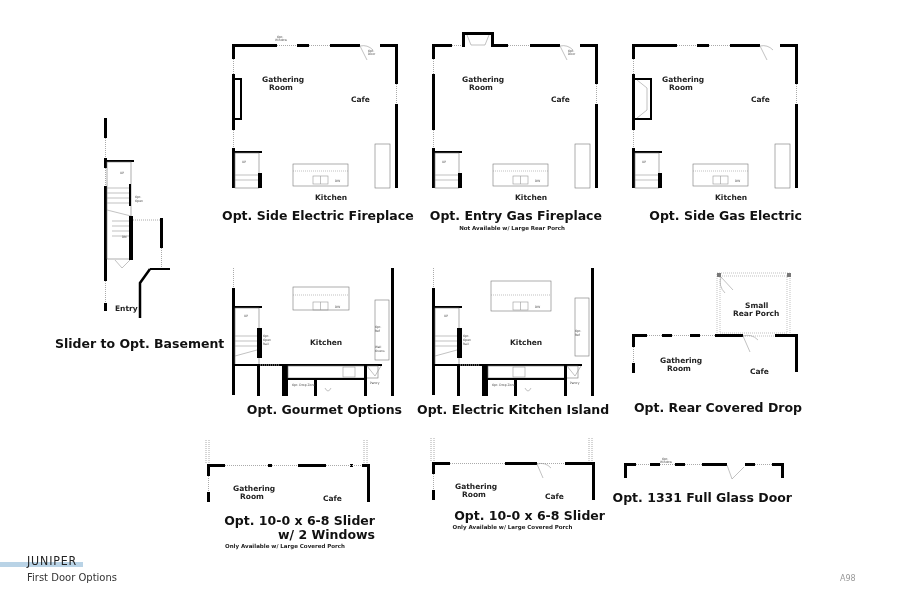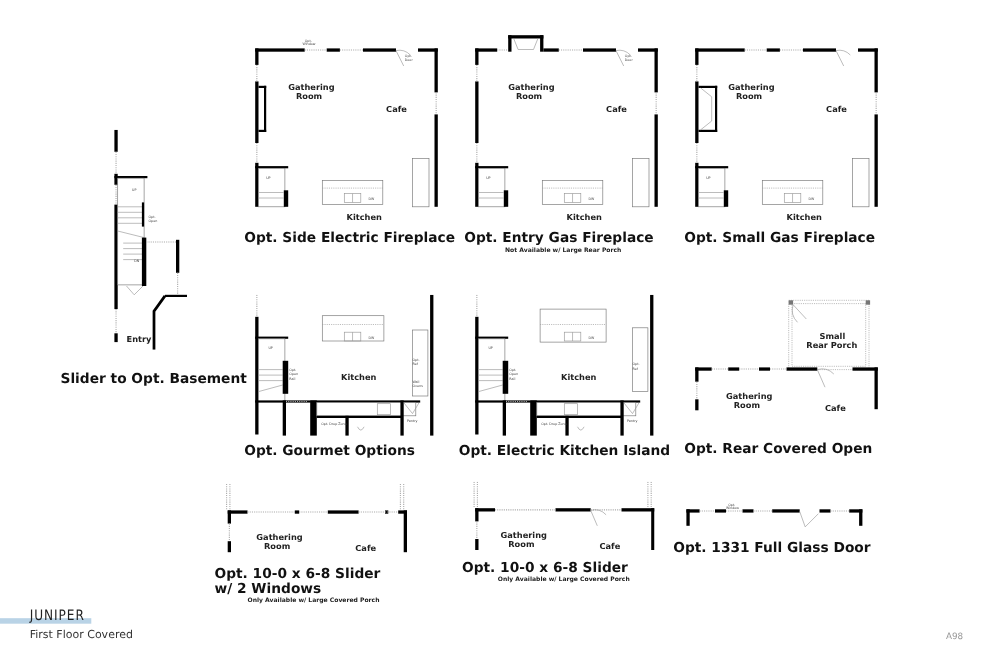--- a/index.html
+++ b/index.html
@@ -1,29 +1,29 @@
 <!DOCTYPE html>
 <html><head>
 <meta charset="utf-8">
 <style>
   html, body { margin: 0; padding: 0; background: #ffffff; }
   body { width: 900px; height: 600px; position: relative; overflow: hidden; font-family: "DejaVu Sans", sans-serif; color: #111; }
   .abs { position: absolute; }
-  .caption { position: absolute; font-weight: bold; font-size: 12.5px; text-align: left; color: #111; white-space: nowrap; }
+  .caption { position: absolute; font-weight: bold; font-size: 12.5px; text-align: right; color: #111; white-space: nowrap; }
   .subcap { position: absolute; font-weight: bold; font-size: 5.5px; text-align: center; color: #222; white-space: nowrap; }
   .room { font-family: "DejaVu Sans", sans-serif; font-weight: bold; font-size: 7.5px; fill: #222; }
   .tiny { font-family: "DejaVu Sans", sans-serif; font-size: 3px; fill: #444; }
   .wall { fill: #000; }
   .win { stroke: #aaa; stroke-width: 1; fill: none; stroke-dasharray: 1 1; }
   .thin { stroke: #999; stroke-width: 0.6; fill: none; }
   .thin2 { stroke: #777; stroke-width: 0.6; fill: #fff; }
   .brand { position: absolute; left: 27px; top: 553px; font-family: "DejaVu Sans", sans-serif; font-size: 13px; letter-spacing: 1px; color: #222; transform: scaleX(0.85); transform-origin: left; }
   .brand-bar { position: absolute; left: 0; top: 562px; width: 83px; height: 5px; background: #b9d3e6; }
   .subtitle { position: absolute; left: 27px; top: 572px; font-family: "DejaVu Sans", sans-serif; font-size: 10px; color: #333; }
-  .pageno { position: absolute; left: 860px; top: 574px; font-family: "DejaVu Sans", sans-serif; font-size: 8px; color: #999; text-align: right; }
+  .pageno { position: absolute; left: 840px; top: 574px; font-family: "DejaVu Sans", sans-serif; font-size: 8px; color: #999; text-align: right; }
 </style>
 </head>
 <body>
 
 <svg class="abs" style="left:225px;top:30px" width="180" height="170" viewBox="0 0 180 170">
 
   <rect class="wall" x="7" y="14" width="45" height="3"></rect>
   <rect class="wall" x="72" y="14" width="12" height="3"></rect>
   <rect class="wall" x="105" y="14" width="30" height="3"></rect>
   <rect class="wall" x="155" y="14" width="18" height="3"></rect>
@@ -143,21 +143,21 @@
   <line class="thin" x1="68" y1="141" x2="123" y2="141" style="stroke-dasharray:1 1"></line>
   <rect class="thin" x="88" y="146" width="15" height="8"></rect>
   <line class="thin" x1="95.5" y1="146" x2="95.5" y2="154"></line>
   <text class="tiny" x="110" y="152">DW</text>
   <rect class="thin2" x="150" y="114" width="15" height="44"></rect>
   <text class="room" x="37" y="52">Gathering</text>
   <text class="room" x="44" y="60">Room</text>
   <text class="room" x="126" y="72">Cafe</text>
   <text class="room" x="90" y="170">Kitchen</text>
 </svg>
-<div class="caption" style="left:622px;top:208px;width:180px">Opt. Small Gas Fireplace</div>
+<div class="caption" style="left:622px;top:208px;width:180px">Opt. Side Gas Electric</div>
 
 <svg class="abs" style="left:90px;top:118px" width="90" height="200" viewBox="0 0 90 200">
   <rect class="wall" x="14" y="0" width="3" height="20"></rect>
   <line class="win" x1="15.5" y1="20" x2="15.5" y2="40"></line>
   <rect class="wall" x="14" y="40" width="3" height="10"></rect>
   <rect class="wall" x="14" y="42" width="30" height="2"></rect>
   <line class="win" x1="15.5" y1="50" x2="15.5" y2="68"></line>
   <rect class="wall" x="14" y="68" width="3" height="95"></rect>
   <line class="win" x1="15.5" y1="163" x2="15.5" y2="185"></line>
   <rect class="wall" x="14" y="185" width="3" height="8"></rect>
@@ -289,21 +289,21 @@
   <line class="win" x1="75" y1="67.5" x2="90" y2="67.5"></line>
   <path class="thin" d="M118 68 L125 84 M118 68 A15 15 0 0 1 133 72"></path>
   <rect class="wall" x="7" y="66" width="3" height="13"></rect>
   <line class="win" x1="8.5" y1="79" x2="8.5" y2="95"></line>
   <rect class="wall" x="7" y="95" width="3" height="10"></rect>
   <rect class="wall" x="170" y="66" width="3" height="38"></rect>
   <text class="room" x="35" y="95">Gathering</text>
   <text class="room" x="42" y="103">Room</text>
   <text class="room" x="125" y="106">Cafe</text>
 </svg>
-<div class="caption" style="left:622px;top:400px;width:180px">Opt. Rear Covered Open</div>
+<div class="caption" style="left:622px;top:400px;width:180px">Opt. Rear Covered Drop</div>
 
 <svg class="abs" style="left:200px;top:440px" width="170" height="65" viewBox="0 0 170 65">
   <line class="win" x1="6" y1="0" x2="6" y2="24"></line>
   <line class="win" x1="9" y1="0" x2="9" y2="24"></line>
   <line class="win" x1="164" y1="0" x2="164" y2="24"></line>
   <line class="win" x1="167" y1="0" x2="167" y2="24"></line>
   <rect class="wall" x="7" y="24" width="18" height="3"></rect>
   <rect class="wall" x="68" y="24" width="4" height="3"></rect>
   <rect class="wall" x="98" y="24" width="28" height="3"></rect>
   <rect class="wall" x="150" y="24" width="3" height="3"></rect>
@@ -359,14 +359,14 @@
   <path class="thin" d="M107 10 L112 24 L124 12"></path>
   <text class="tiny" x="42" y="5">Opt.</text>
     <text class="tiny" x="40" y="7.5">Window</text>
   <rect class="wall" x="4" y="8" width="3" height="15"></rect>
   <rect class="wall" x="161" y="8" width="3" height="15"></rect>
 </svg>
 <div class="caption" style="left:612px;top:490px;width:180px">Opt. 1331 Full Glass Door</div>
 
 <div class="brand-bar"></div>
 <div class="brand">JUNIPER</div>
-<div class="subtitle">First Floor Covered</div>
+<div class="subtitle">First Door Options</div>
 <div class="pageno">A98</div>
 
 </body></html>

